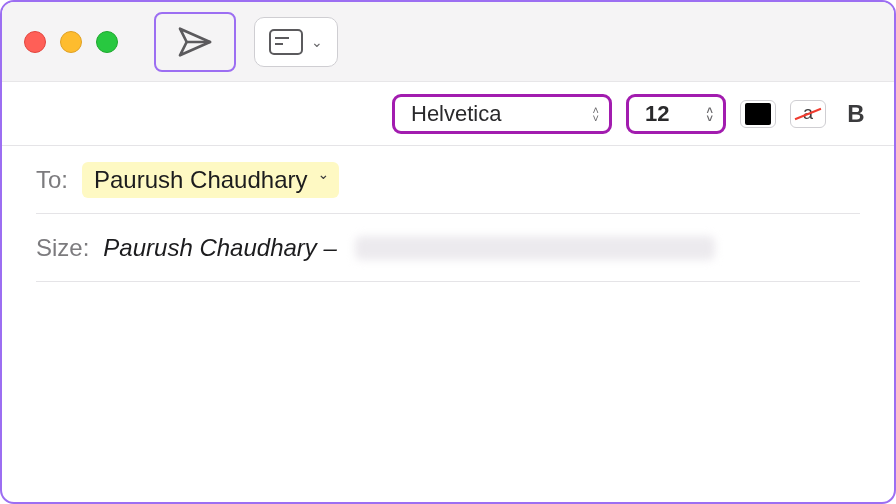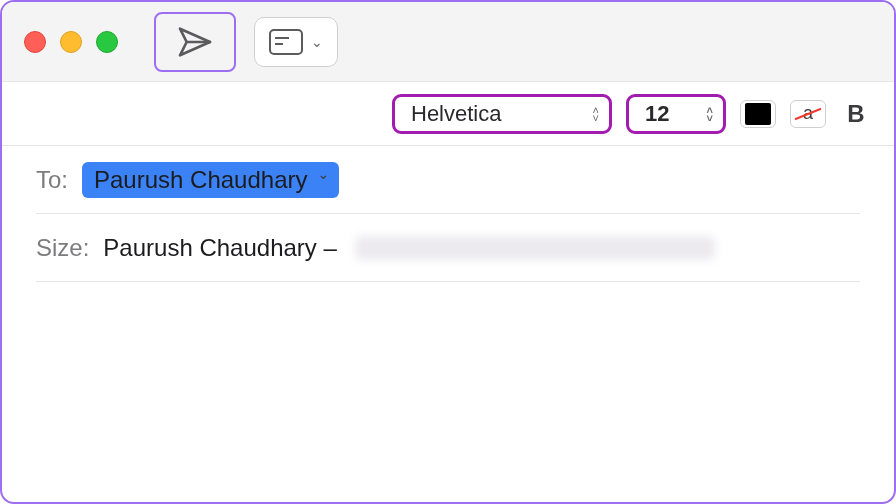--- a/index.html
+++ b/index.html
@@ -99,23 +99,23 @@
   
   .compose { padding: 0 34px; }
   .row {
     display:flex; align-items: center;
     min-height: 68px;
     border-bottom: 1px solid #e5e4e7;
     font-size: 24px;
     gap: 14px;
   }
   .row .label { color: #7c7b7e; min-width: 0; }
-  .row .value-dark { color: #1c1c1e; }
+  .row .value-dark { color: #1c1c1e; font-style: italic; }
   .to-chip {
-    background: #3b82f6;
+    background: #fef9c3;
     border-radius: 6px;
     padding: 4px 10px 4px 12px;
     display:flex; align-items:flex-start; gap:10px;
     color: #1c1c1e;
   }
   .to-chip .mini-chev { font-size: 14px; color:#3b3b3d; }
   .from-email-blur {
     display:inline-block;
     width: 360px; height: 24px;
     background: #eceaee;

